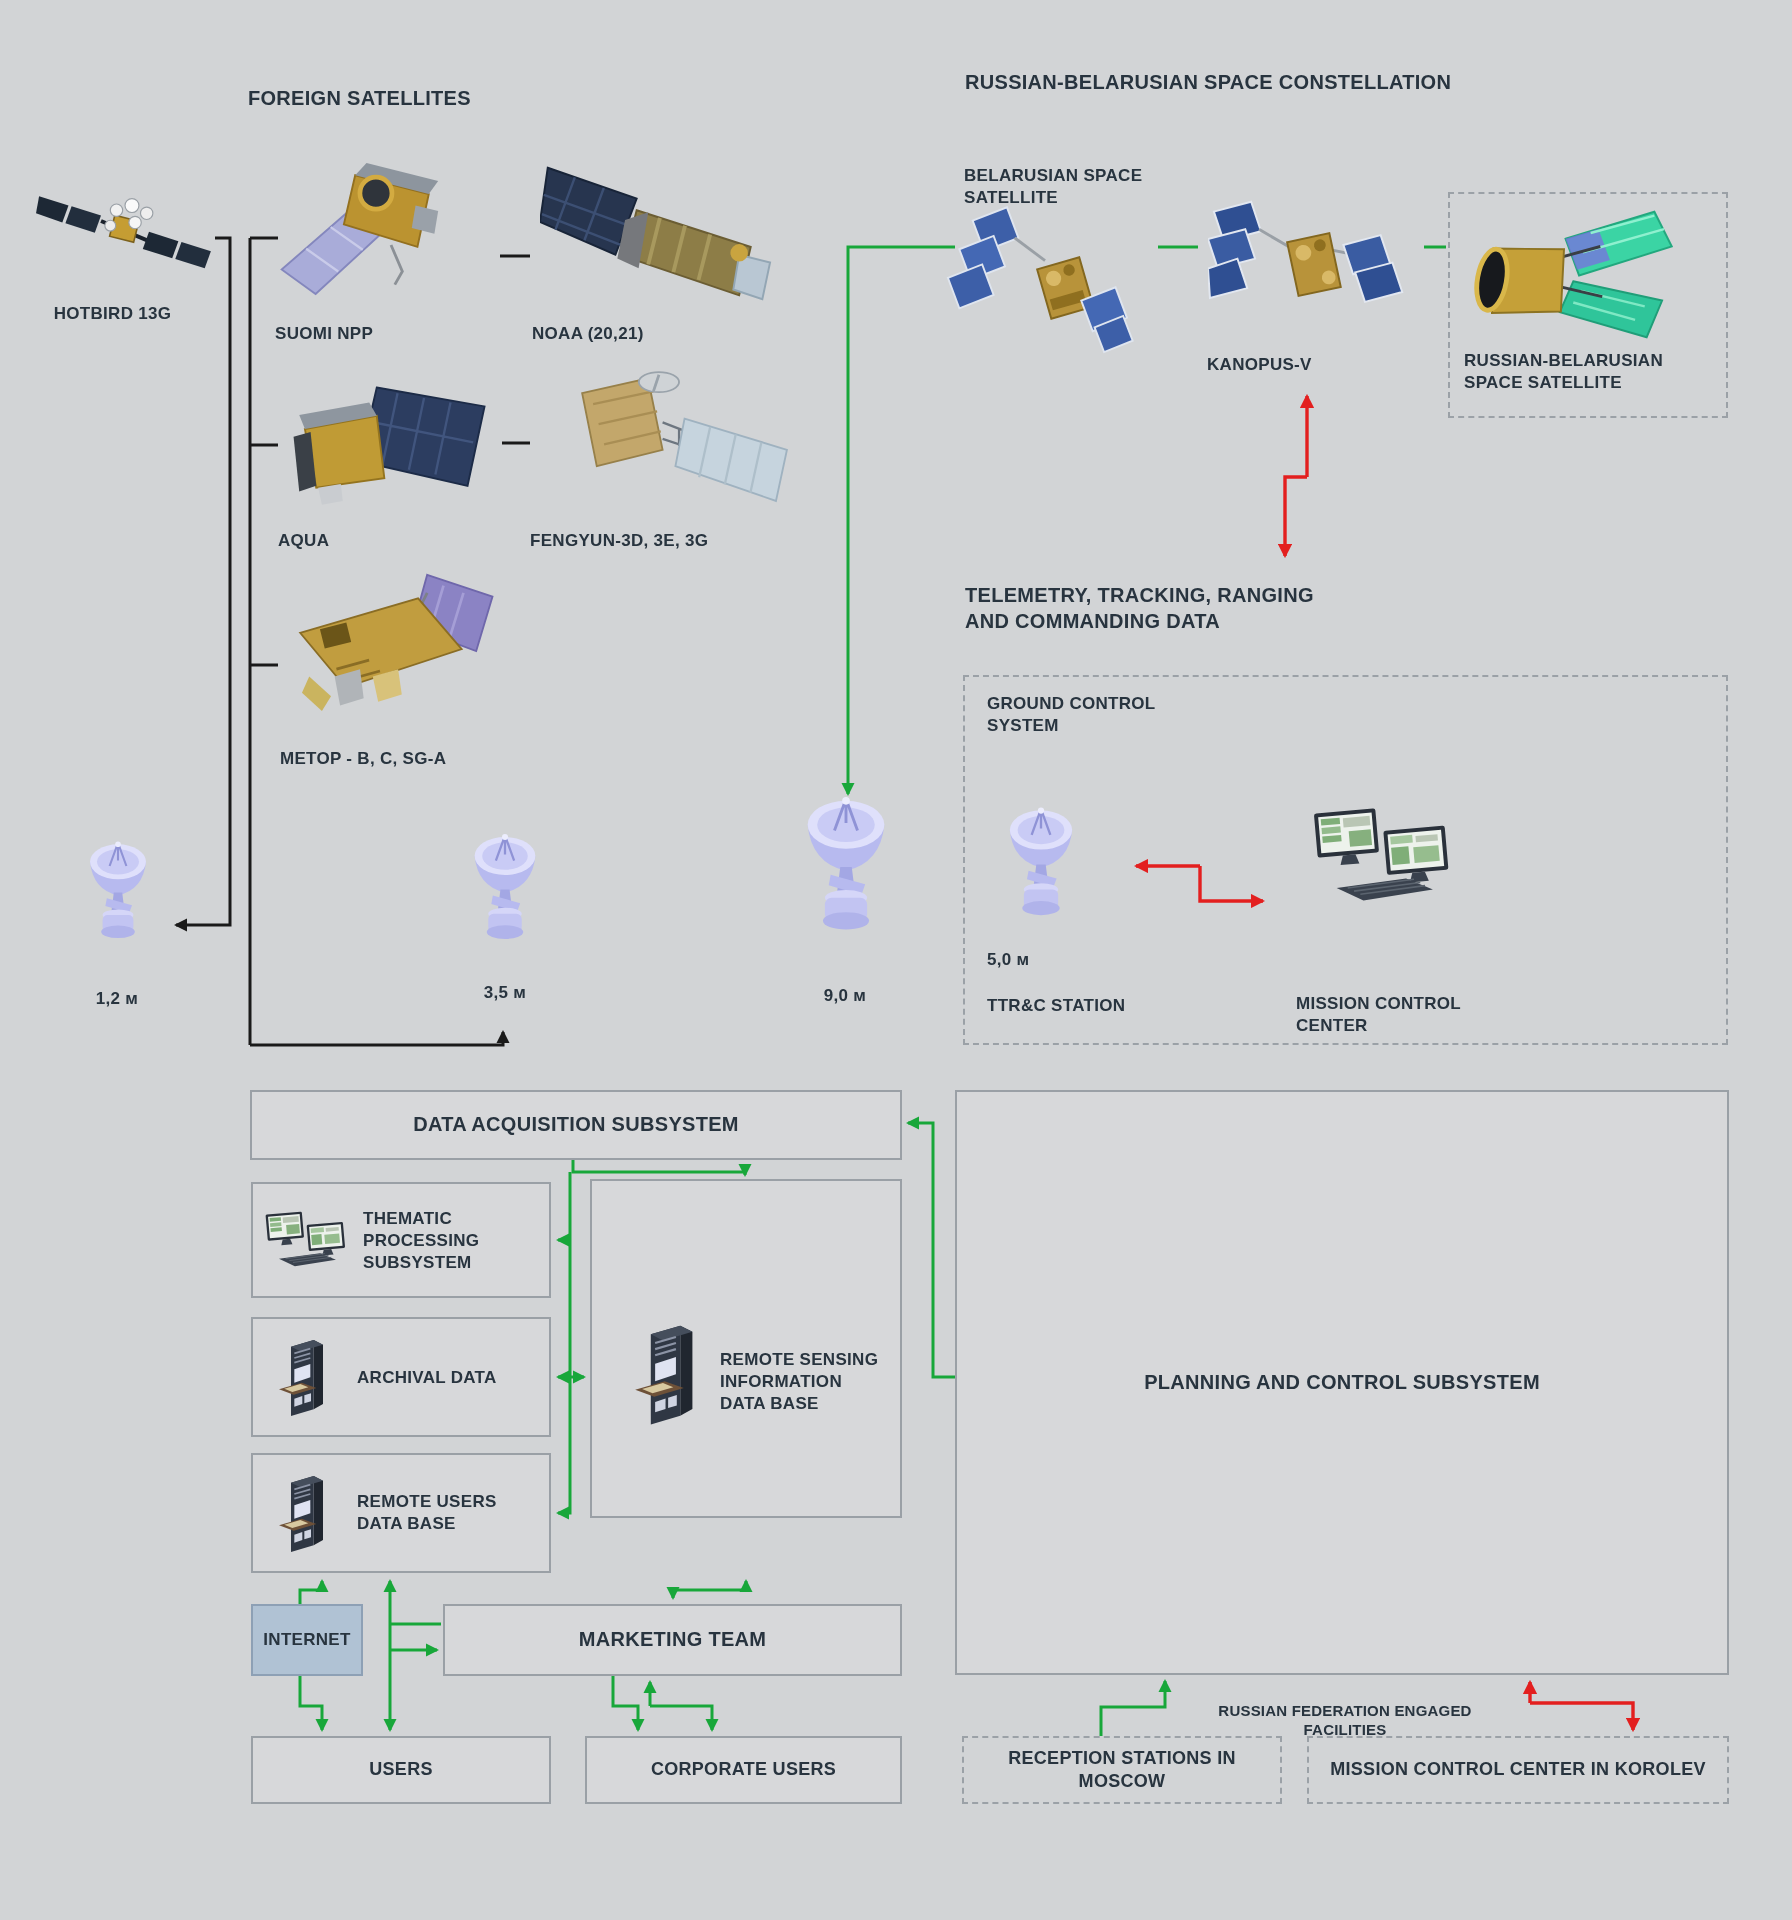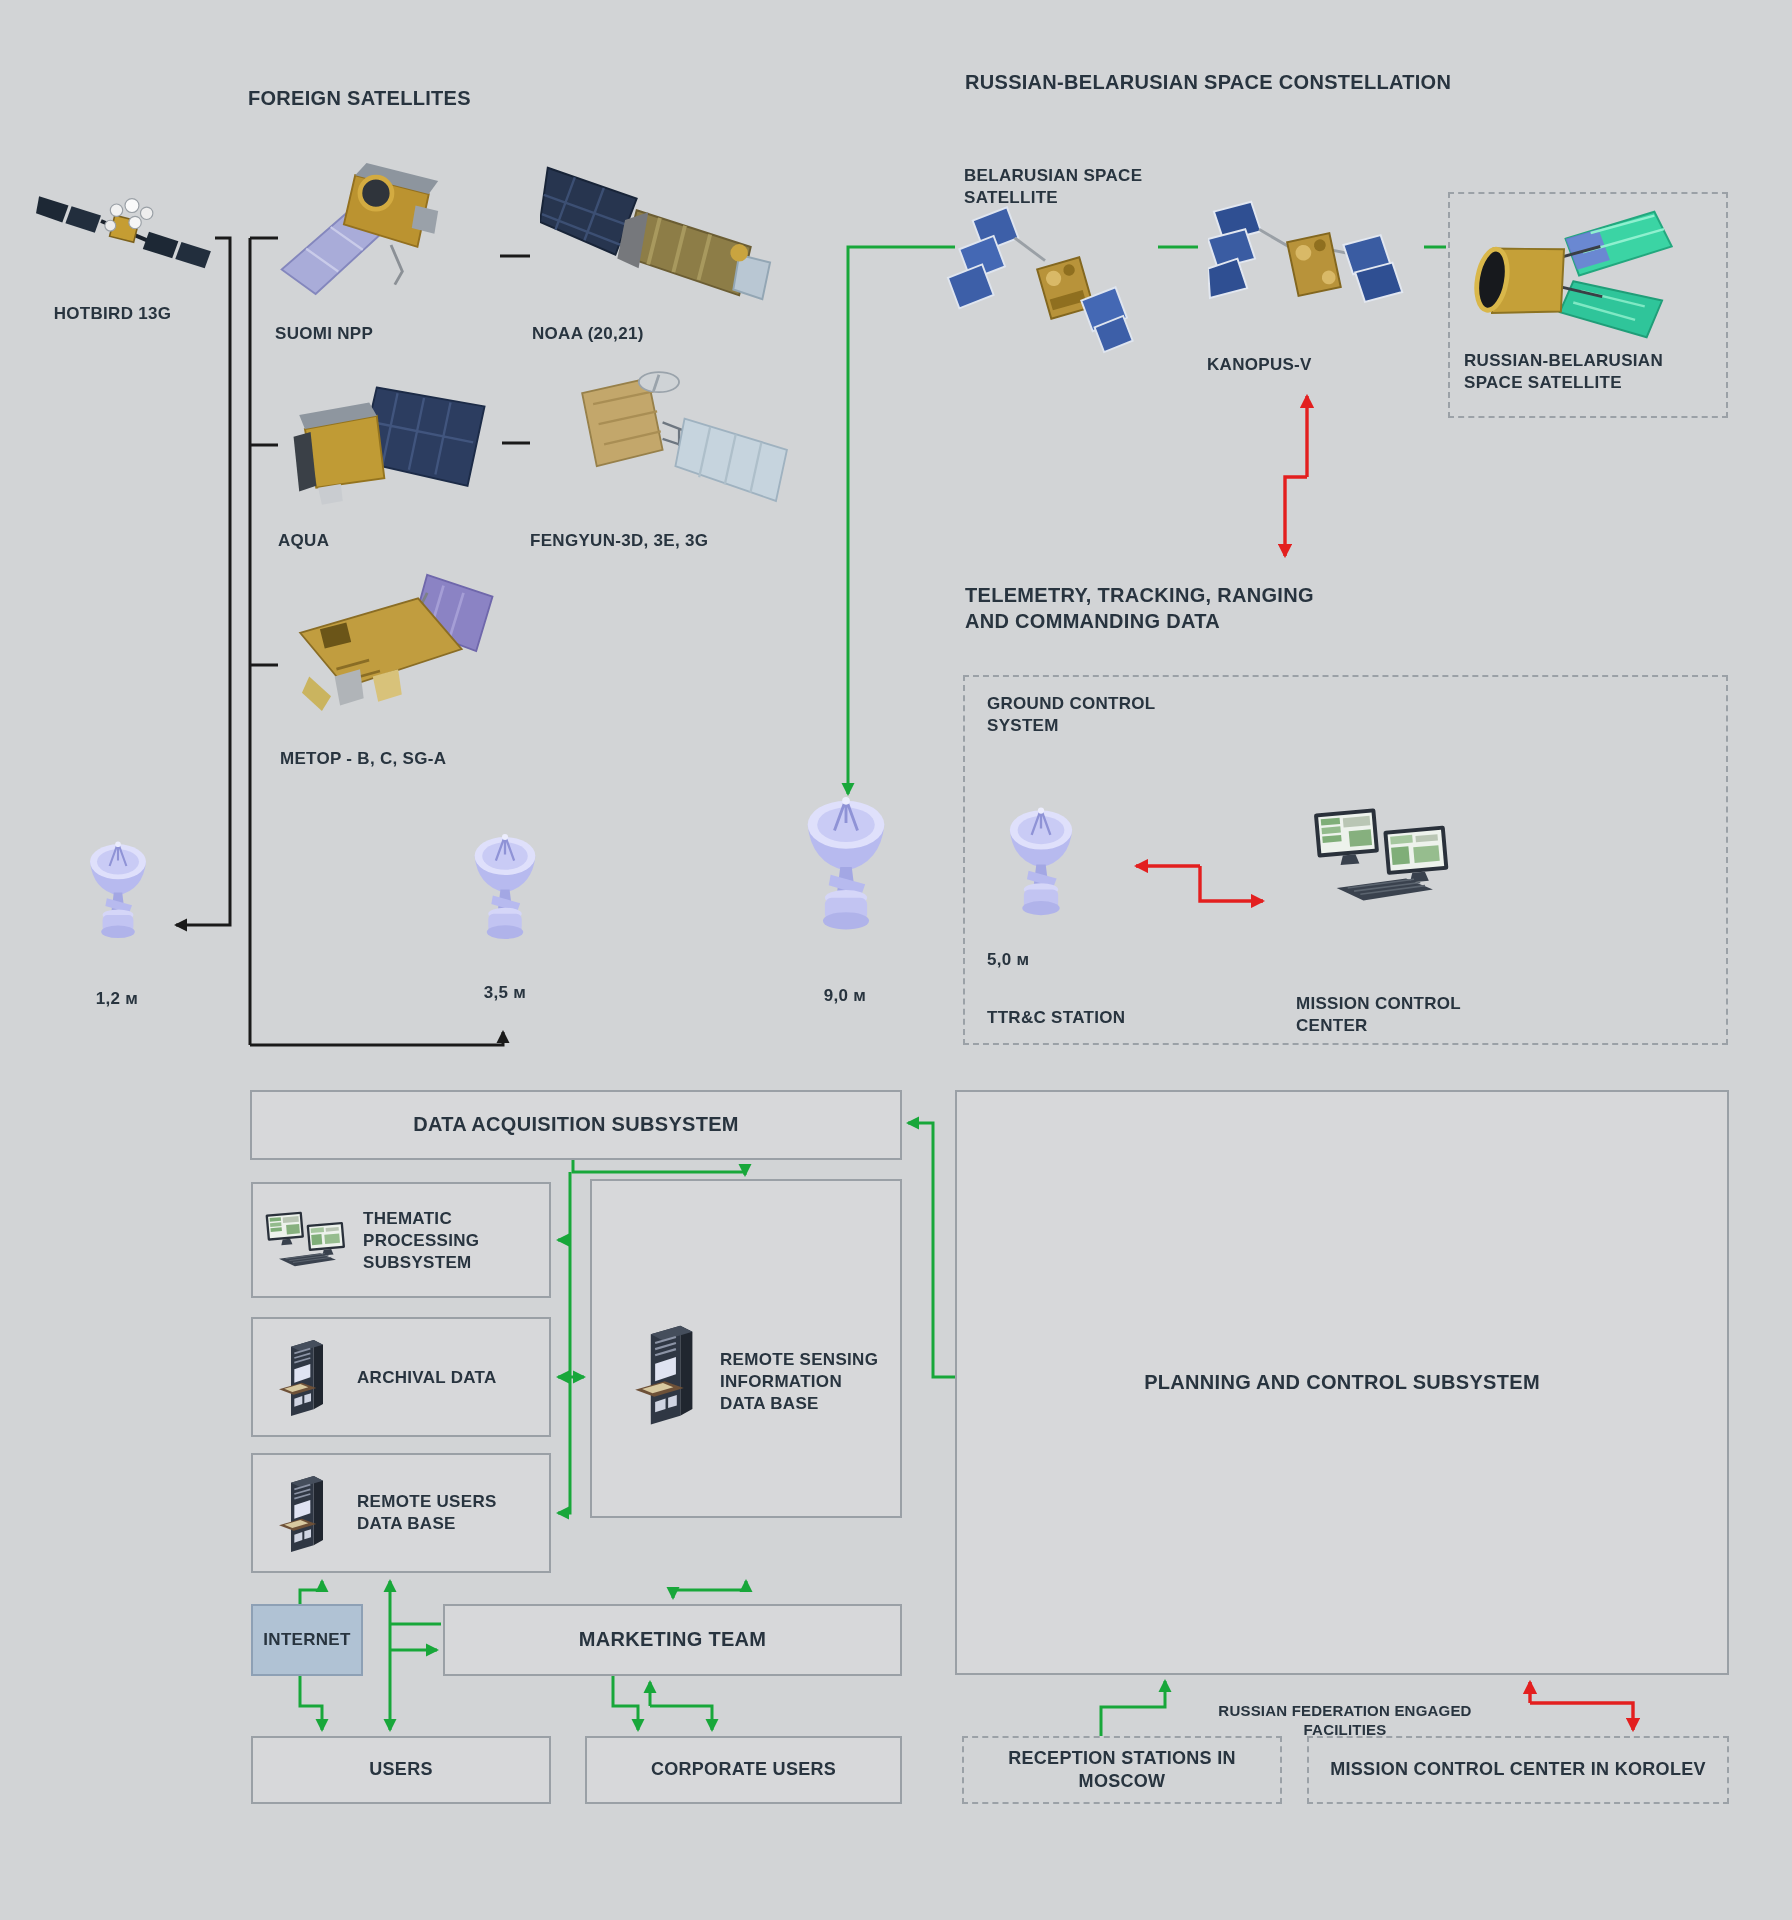--- a/index.html
+++ b/index.html
@@ -283,21 +283,21 @@
   </div>
 
   <div class="lbl s20" style="left:965px;top:583px;width:375px;">TELEMETRY, TRACKING, RANGING AND COMMANDING DATA</div>
 
   <div class="dashedbox" style="left:963px;top:675px;width:765px;height:370px;">
     <div class="lbl s17" style="left:22px;top:16px;width:170px;">GROUND CONTROL SYSTEM</div>
     <svg class="icon" style="left:37px;top:122px;" width="78" height="134">
         <use href="#sym-dish"></use>
       </svg>
     <div class="lbl s17" style="left:22px;top:272px;">5,0 м</div>
-    <div class="lbl s17" style="left:22px;top:318px;margin-top:12px;">TTR&amp;C STATION</div>
+    <div class="lbl s17" style="left:22px;top:318px;">TTR&amp;C STATION</div>
     <svg class="icon" style="left:348px;top:112px;" width="142" height="138">
         <use href="#sym-monitors"></use>
       </svg>
     <div class="lbl s17" style="left:331px;top:316px;width:180px;">MISSION CONTROL CENTER</div>
   </div>
 
   <div class="box" style="left:251px;top:1182px;width:300px;height:116px;">
     <svg class="icon" style="left:12px;top:18px;" width="84" height="78">
         <use href="#sym-monitors"></use>
       </svg>

